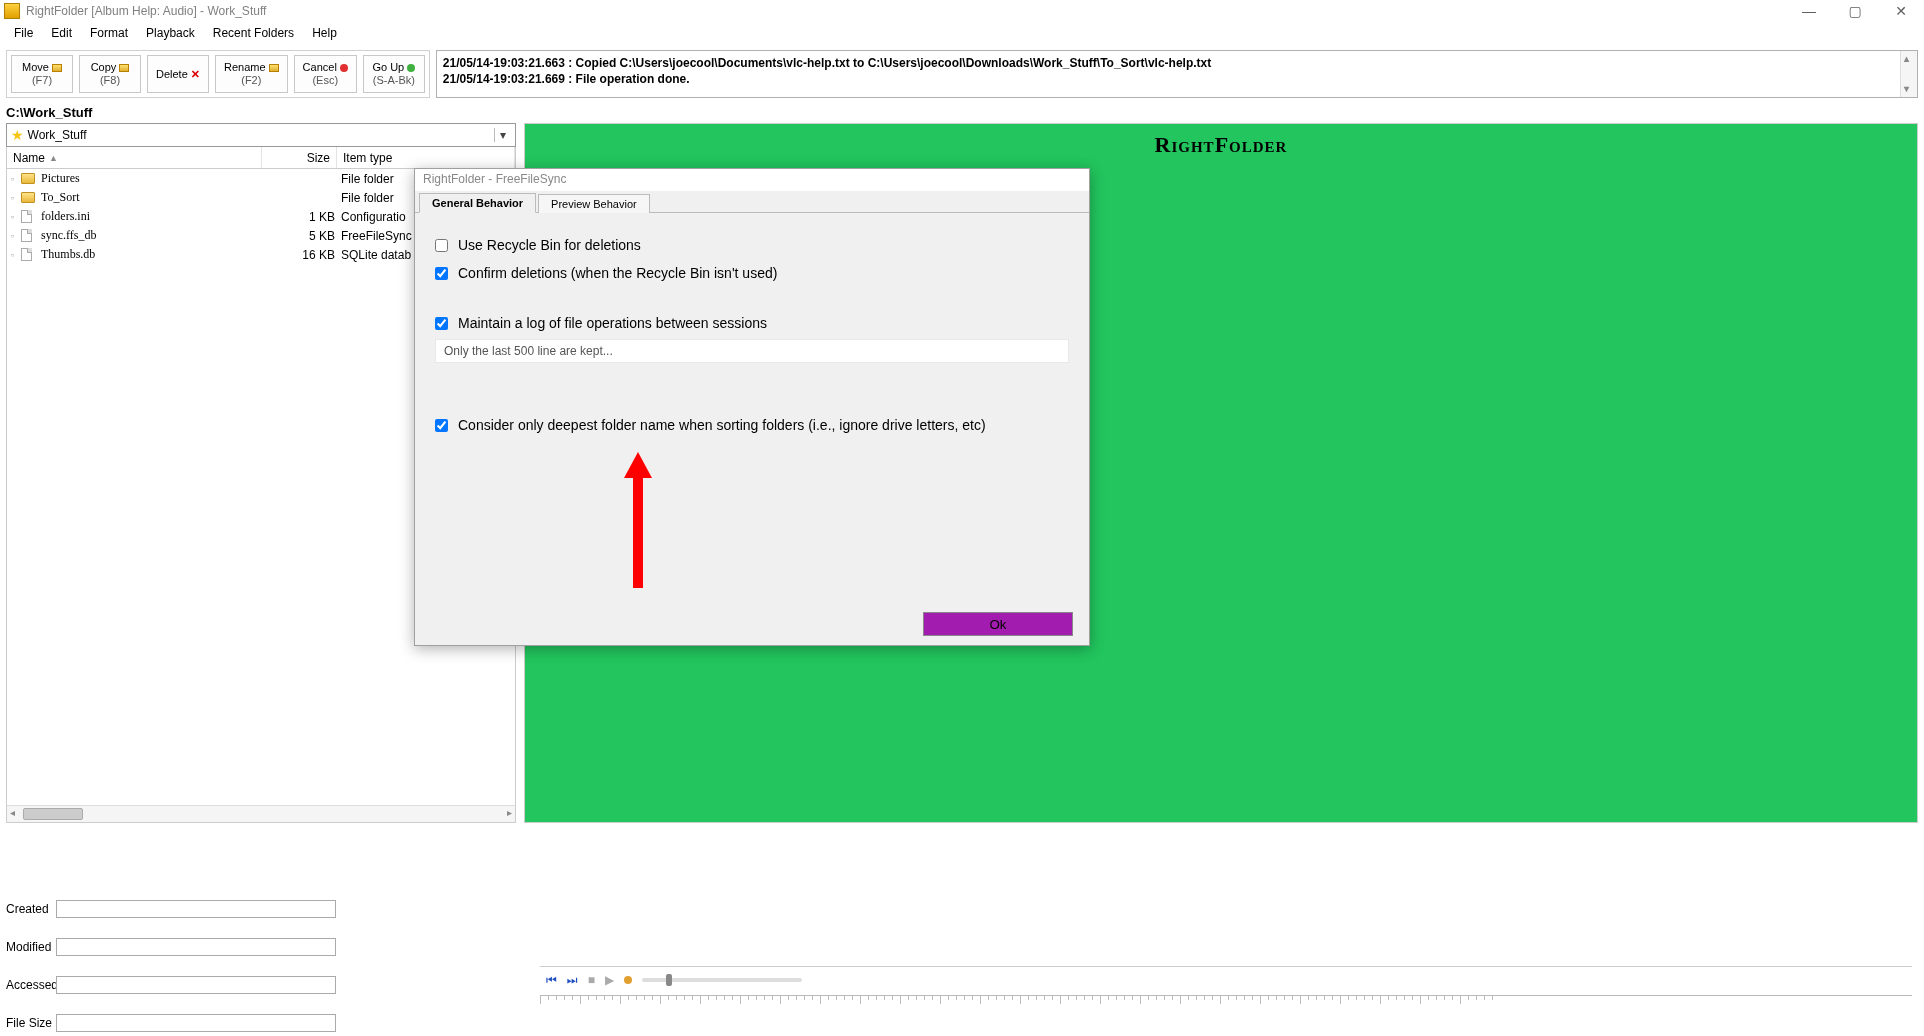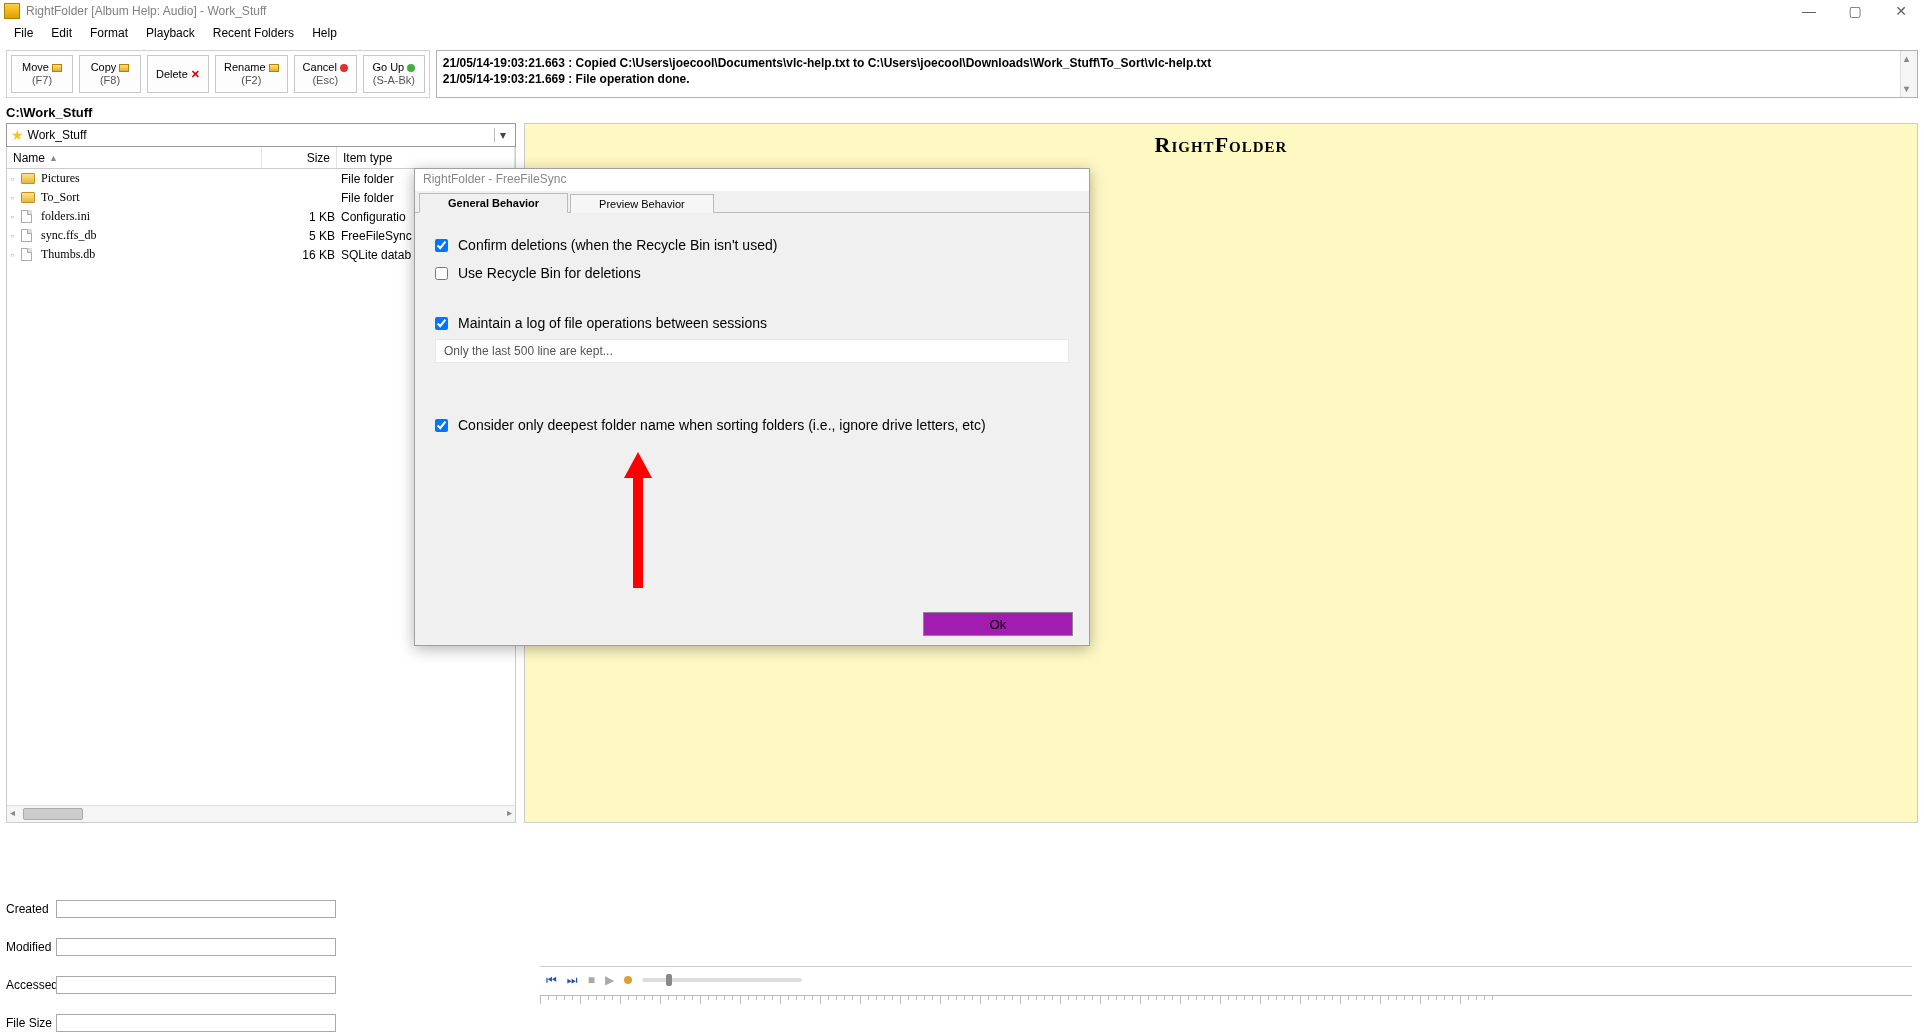--- a/index.html
+++ b/index.html
@@ -174,21 +174,21 @@
   position:absolute; left:0; right:0; bottom:0; height:17px;
   background:#f5f5f5; border-top:1px solid #ddd;
 }
 .hscroll .thumb{ position:absolute; left:16px; top:2px; height:12px; width:60px; background:#ccc; border:1px solid #aaa; border-radius:2px;}
 .hscroll::before{content:"◂"; position:absolute; left:3px; top:1px; color:#888; font-size:10px;}
 .hscroll::after{content:"▸"; position:absolute; right:3px; top:1px; color:#888; font-size:10px;}
 
 .right-pane {
   flex:1;
   border:1px solid #ccc;
-  background:#fef9c3;
+  background:#22c55e;
   position:relative;
   display:flex;
   flex-direction:column;
   align-items:center;
 }
 .brand {
   margin-top:8px;
   font-family: Georgia, "Times New Roman", serif;
   font-variant: small-caps;
   font-weight: bold;
@@ -244,21 +244,21 @@
 }
 .dialog-tabs {
   display:flex;
   padding-left:4px;
   height:22px;
   align-items:flex-end;
   border-bottom:1px solid #bbb;
   background:#f0f0f0;
 }
 .dialog-tab {
-  padding:3px 28px;
+  padding:3px 12px;
   border:1px solid #bbb;
   border-bottom:none;
   background:#f6f6f6;
   font-size:11px;
   margin-right:2px;
   position:relative;
   top:1px;
   cursor:pointer;
 }
 .dialog-tab.active {
@@ -616,26 +616,26 @@
 </div>
 
 <div class="dialog">
   <div class="dialog-title">RightFolder - FreeFileSync</div>
   <div class="dialog-tabs">
     <div class="dialog-tab active">General Behavior</div>
     <div class="dialog-tab">Preview Behavior</div>
   </div>
   <div class="dialog-body">
     <div class="pref-item">
+      <input type="checkbox" style="">
+      <span>Use Recycle Bin for deletions</span>
+    </div>
+    <div class="pref-item">
       <input type="checkbox" checked="" style="">
       <span>Confirm deletions (when the Recycle Bin isn't used)</span>
-    </div>
-    <div class="pref-item">
-      <input type="checkbox" style="">
-      <span>Use Recycle Bin for deletions</span>
     </div>
     <div style="height:22px"></div>
     <div class="pref-item">
       <input type="checkbox" checked="" style="">
       <span>Maintain a log of file operations between sessions</span>
     </div>
     <div class="pref-note">Only the last 500 line are kept...</div>
     <div style="height:30px"></div>
     <div class="pref-item">
       <input type="checkbox" checked="" style="">

